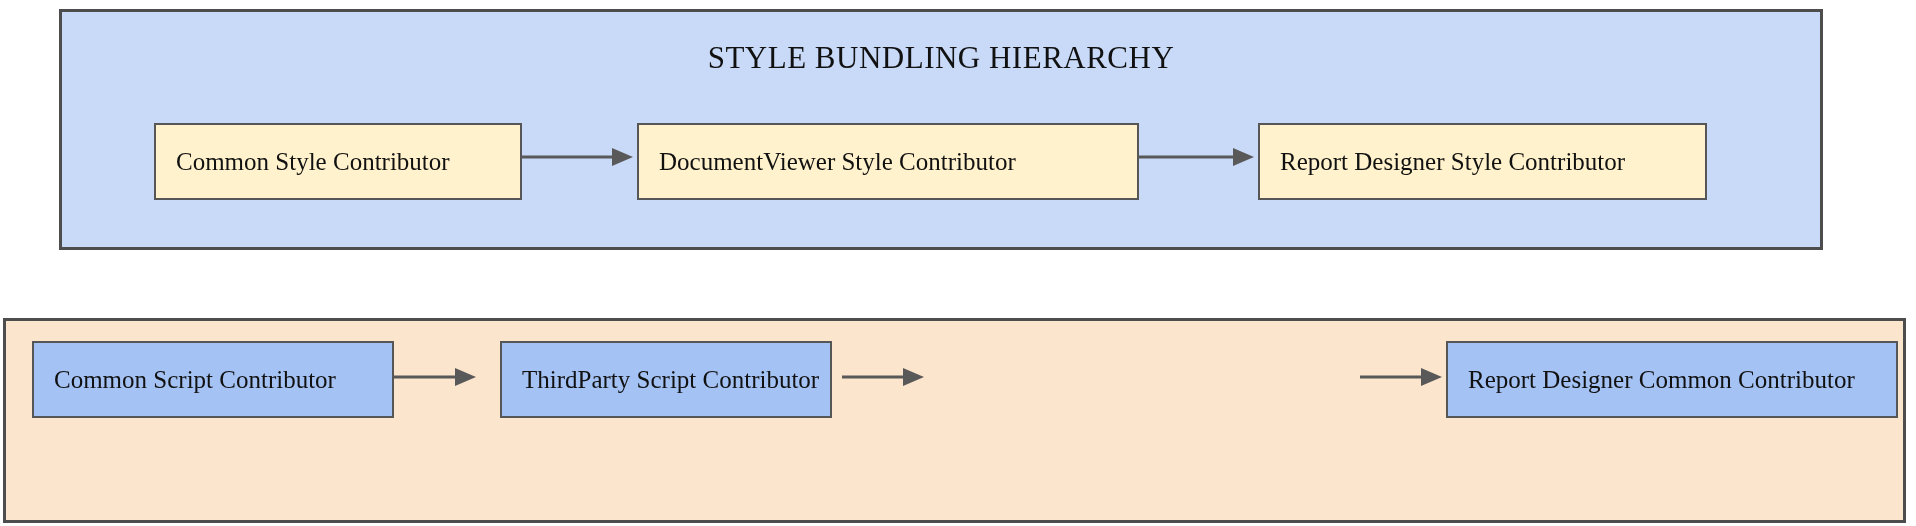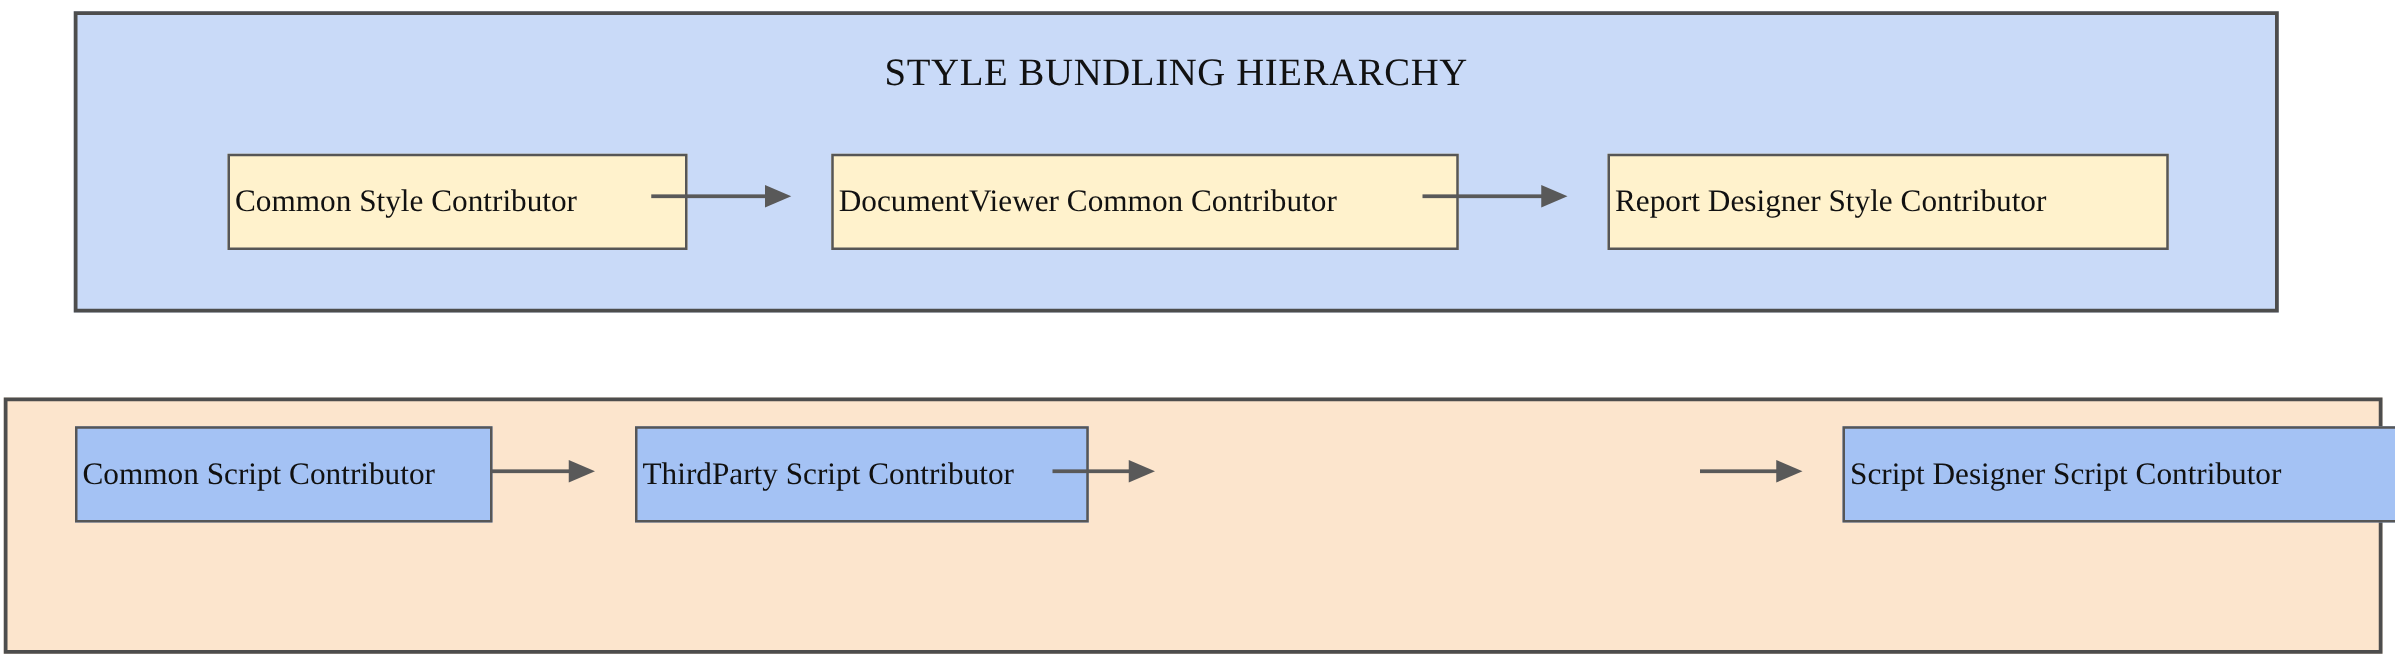--- a/index.html
+++ b/index.html
@@ -44,36 +44,35 @@
     letter-spacing: 0.5px;
     white-space: nowrap;
   }
   .style-section .section-title { top: 29px; }
   .script-section .section-title { top: 130px; }
   .node {
     position: absolute;
     border: 2px solid var(--box-border);
     display: flex;
     align-items: center;
-    padding-left: 4px;
+    padding-left: 20px;
     font-size: 25px;
     white-space: nowrap;
-    margin-left: 28px;
   }
   .style-section .node { top: 111px; height: 77px; background: var(--style-box-bg); }
   .script-section .node { top: 20px; height: 77px; background: var(--script-box-bg); }
 
   
   .node.s1 { left:  92px; width: 368px; }
   .node.s2 { left: 575px; width: 502px; }
   .node.s3 { left: 1196px; width: 449px; }
 
   
-  .node.c1 { left:  26px; width: 334px; }
-  .node.c2 { left: 474px; width: 363px; }
+  .node.c1 { left:  26px; width: 362px; }
+  .node.c2 { left: 494px; width: 332px; }
   .node.c3 { left: 922px; width: 433px; }
   .node.c4 { left: 1440px; width: 452px; }
 
   .arrow {
     position: absolute;
     height: 20px;
   }
   .arrow .shaft {
     position: absolute;
     left: 0; right: 16px; top: 50%;
@@ -100,21 +99,21 @@
 </style>
 </head>
 <body>
 
 <div class="section style-section">
   <div class="section-title">STYLE BUNDLING HIERARCHY</div>
   <div class="node s1">
     <span>Common Style Contributor</span>
   </div>
   <div class="node s2">
-    <span>DocumentViewer Common Contributor</span>
+    <span>DocumentViewer Style Contributor</span>
   </div>
   <div class="node s3">
     <span>Report Designer Style Contributor</span>
   </div>
 </div>
 
 <div class="arrow a-top t1">
   <div class="shaft"></div>
   <div class="head"></div>
 </div>
@@ -124,21 +123,21 @@
 </div>
 
 <div class="section script-section">
   <div class="node c1">
     <span>Common Script Contributor</span>
   </div>
   <div class="node c2">
     <span>ThirdParty Script Contributor</span>
   </div>
   <div class="node c4">
-    <span>Script Designer Script Contributor</span>
+    <span>Report Designer Common Contributor</span>
   </div>
 </div>
 
 <div class="arrow a-bot b1">
   <div class="shaft"></div>
   <div class="head"></div>
 </div>
 <div class="arrow a-bot b2">
   <div class="shaft"></div>
   <div class="head"></div>

